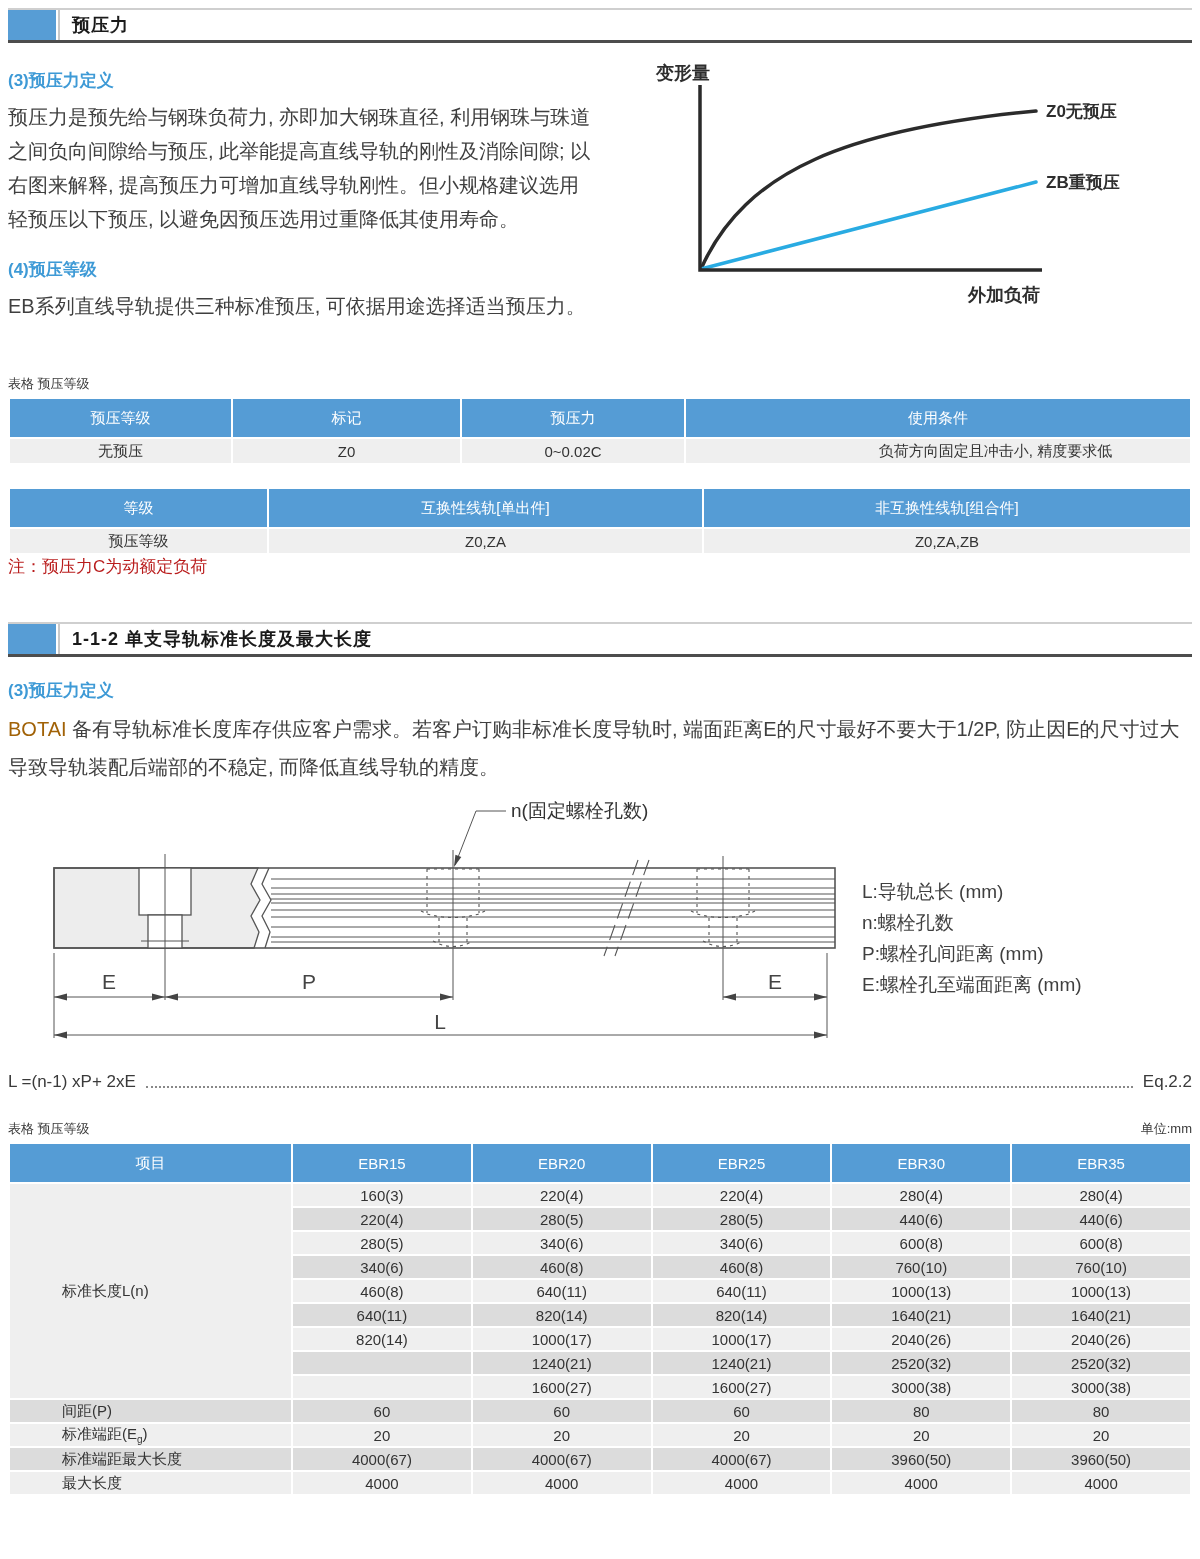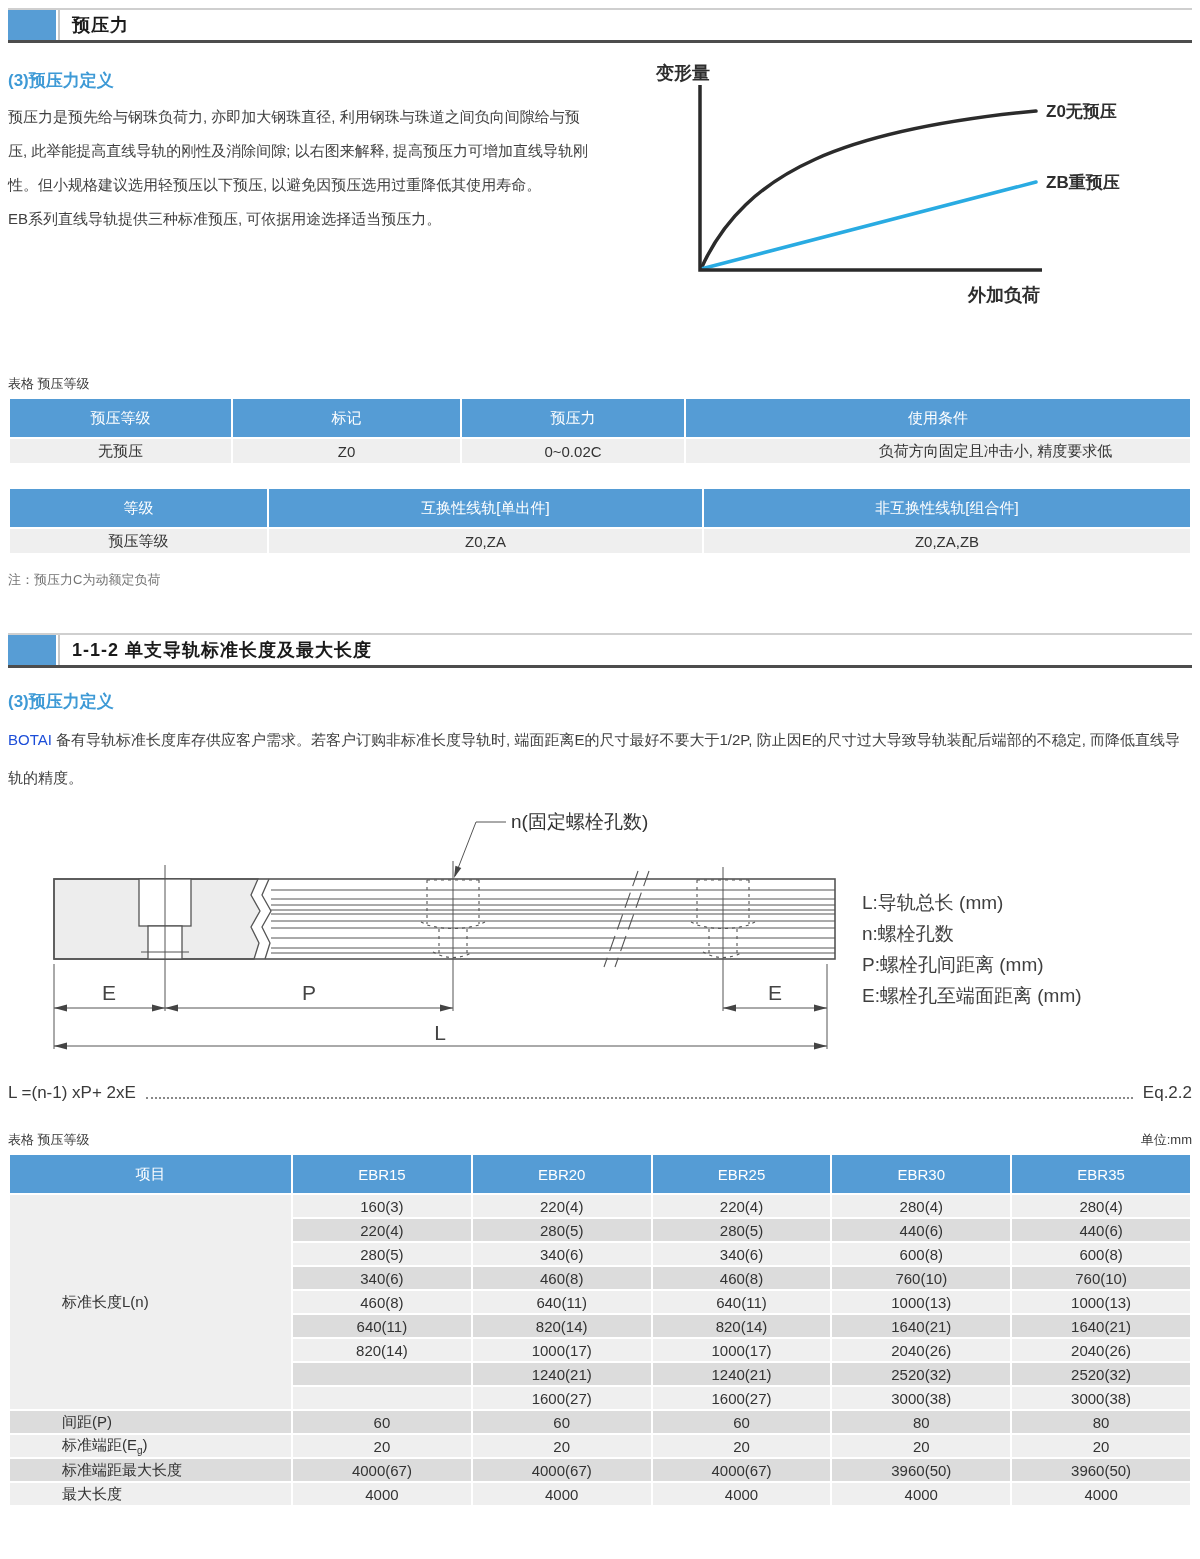--- a/index.html
+++ b/index.html
@@ -18,21 +18,21 @@
   .vline{width:2px;background:#c9c9c9;margin-left:2px;}
   .sec-title{
     display:flex;align-items:center;padding-left:12px;
     font-size:18px;font-weight:700;color:#1a1a1a;letter-spacing:1px;
   }
 
   
   .intro{display:flex;margin-top:4px;height:318px;}
   .intro-left{width:600px;}
   h3.sub{color:#3e9ad6;font-size:17px;font-weight:700;margin:22px 0 8px;}
-  p.body{font-size:15px;line-height:34px;margin:0;color:#3f3f3f;}
+  p.body{font-size:20px;line-height:34px;margin:0;color:#3f3f3f;}
   .intro-left p.body{width:588px;}
   .intro-right{margin-left:auto;font-weight:bold;}
   .chart{display:block;margin-top:4px;}
   .axis{stroke:#2a2a2a;stroke-width:3.5;fill:none;}
   .curveZ0{stroke:#2b2b2b;stroke-width:3.5;fill:none;stroke-linecap:round;}
   .lineZB{stroke:#29abe2;stroke-width:3.5;stroke-linecap:round;}
   .clab{font-size:18px;fill:#2e2e2e;}
   .cl-series{font-size:17px;fill:#2e2e2e;}
 
   
@@ -43,21 +43,21 @@
   table.t th{background:#559cd5;color:#fff;font-weight:normal;font-size:15px;
     height:38px;text-align:center;padding:0;}
   table.t td{font-size:15px;color:#333;text-align:center;padding:1px 0;height:22px;}
   table.t tbody tr:nth-child(odd) td{background:#efefef;}
   table.t tbody tr:nth-child(even) td{background:#dcdcdc;}
   table.t1 td.cond{text-align:center;padding-left:115px;}
   table.t3 td{height:20px;}
   table.t3 td.merged{background:#efefef !important;text-align:left;padding-left:52px;margin-top:28px;}
   table.t3 td.lbl{text-align:left;padding-left:52px;}
   table.t3 td.lbl sub{font-size:10px;}
-  .note-mid{font-size:13px;margin:16px 0 0;color:#737373;}
+  .note-mid{font-size:17px;margin:0 0 0;color:#b91c1c;}
   .gap-sm{height:22px;} .gap-md{height:44px;}
 
   
   .diagram{display:block;margin-top:2px;}
   .dline{stroke:#555;fill:none;stroke-width:1.3;}
   .dthin{stroke:#555;fill:none;stroke-width:1;}
   .dgray{fill:#ededed;stroke:#555;stroke-width:1.3;}
   .dwhite{fill:#fff;stroke:#555;stroke-width:1.3;}
   .ddash{stroke:#555;fill:none;stroke-width:1.1;stroke-dasharray:3 4;}
   .dbreak{stroke:#555;fill:none;stroke-width:1.1;stroke-dasharray:16 7;}
@@ -78,20 +78,21 @@
   <div class="sec-header">
     <div class="blue-block"></div>
     <div class="vline"></div>
     <div class="sec-title">预压力</div>
   </div>
 
   <div class="intro">
     <div class="intro-left">
       <h3 class="sub">(3)预压力定义</h3>
       <p class="body">预压力是预先给与钢珠负荷力, 亦即加大钢珠直径, 利用钢珠与珠道之间负向间隙给与预压, 此举能提高直线导轨的刚性及消除间隙; 以右图来解释, 提高预压力可增加直线导轨刚性。但小规格建议选用轻预压以下预压, 以避免因预压选用过重降低其使用寿命。</p>
+      <h3 class="sub">(4)预压等级</h3>
       <p class="body">EB系列直线导轨提供三种标准预压, 可依据用途选择适当预压力。</p>
     </div>
     <div class="intro-right">
       <svg class="chart" width="552" height="260" viewBox="0 0 552 260">
         <text class="clab" x="16" y="28">变形量</text>
         <path class="curveZ0" d="M61,218 C105,118 210,78 396,60"></path>
         <line class="lineZB" x1="61" y1="218" x2="396" y2="131"></line>
         <path class="axis" d="M60,34 V219 H402"></path>
         <text class="cl-series" x="406" y="66">Z0无预压</text>
         <text class="cl-series" x="406" y="137">ZB重预压</text>
@@ -154,21 +155,21 @@
 
   <div class="gap-md"></div>
 
   <div class="sec-header">
     <div class="blue-block"></div>
     <div class="vline"></div>
     <div class="sec-title">1-1-2 单支导轨标准长度及最大长度</div>
   </div>
 
   <h3 class="sub">(3)预压力定义</h3>
-  <p class="body" style="line-height:38px"><span style="color:#1d4ed8">BOTAI</span><span> 备有导轨标准长度库存供应客户需求。若客户订购非标准长度导轨时, 端面距离E的尺寸最好不要大于1/2P, 防止因E的尺寸过大导致导轨装配后端部的不稳定, 而降低直线导轨的精度。</span></p>
+  <p class="body" style="line-height:38px"><span style="color:#a16207">BOTAI</span><span> 备有导轨标准长度库存供应客户需求。若客户订购非标准长度导轨时, 端面距离E的尺寸最好不要大于1/2P, 防止因E的尺寸过大导致导轨装配后端部的不稳定, 而降低直线导轨的精度。</span></p>
 
   <svg class="diagram" width="1184" height="272" viewBox="0 0 1184 272">
     <defs>
       <g id="dhole">
         <path class="ddash" d="M-26,1 H26 M-26,1 V45 M26,1 V45"></path>
         <path class="ddash" d="M-32,43 L-26,46 Q0,53 26,46 L32,43"></path>
         <path class="ddash" d="M-14,50 V76 M14,50 V76"></path>
         <path class="ddash" d="M-20,73 L-14,76 Q0,81 14,76 L20,73"></path>
       </g>
     </defs>

